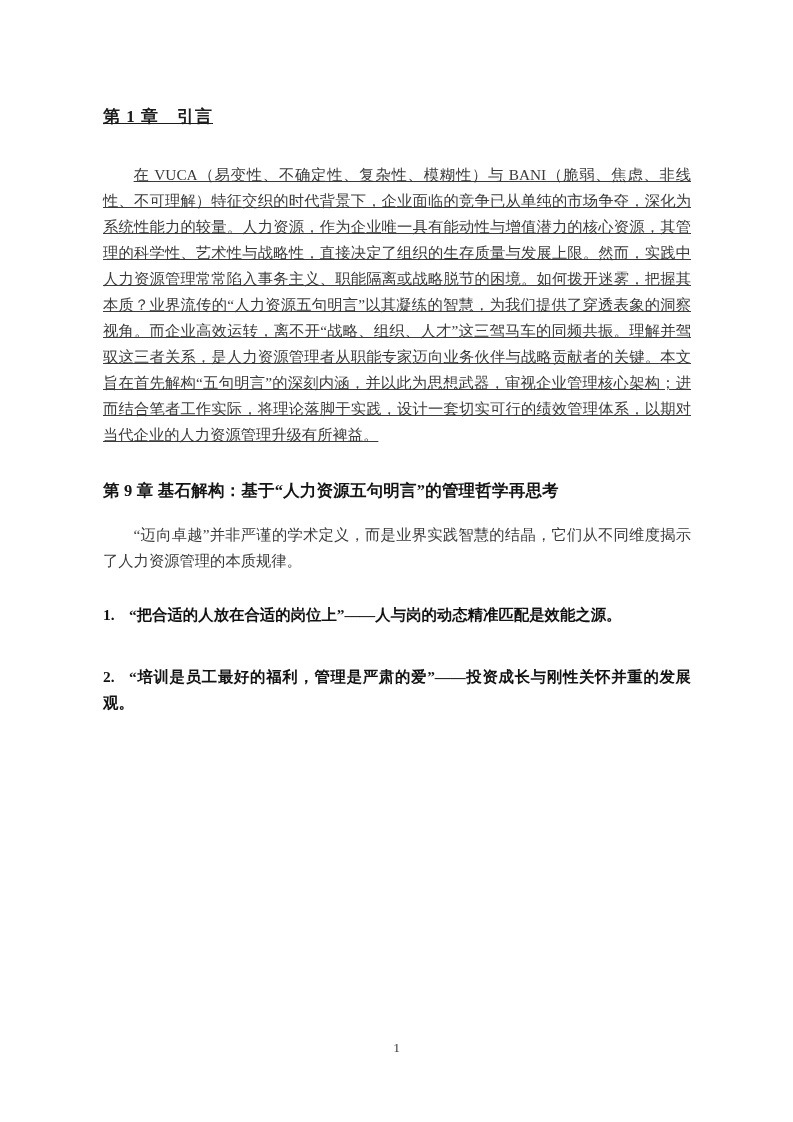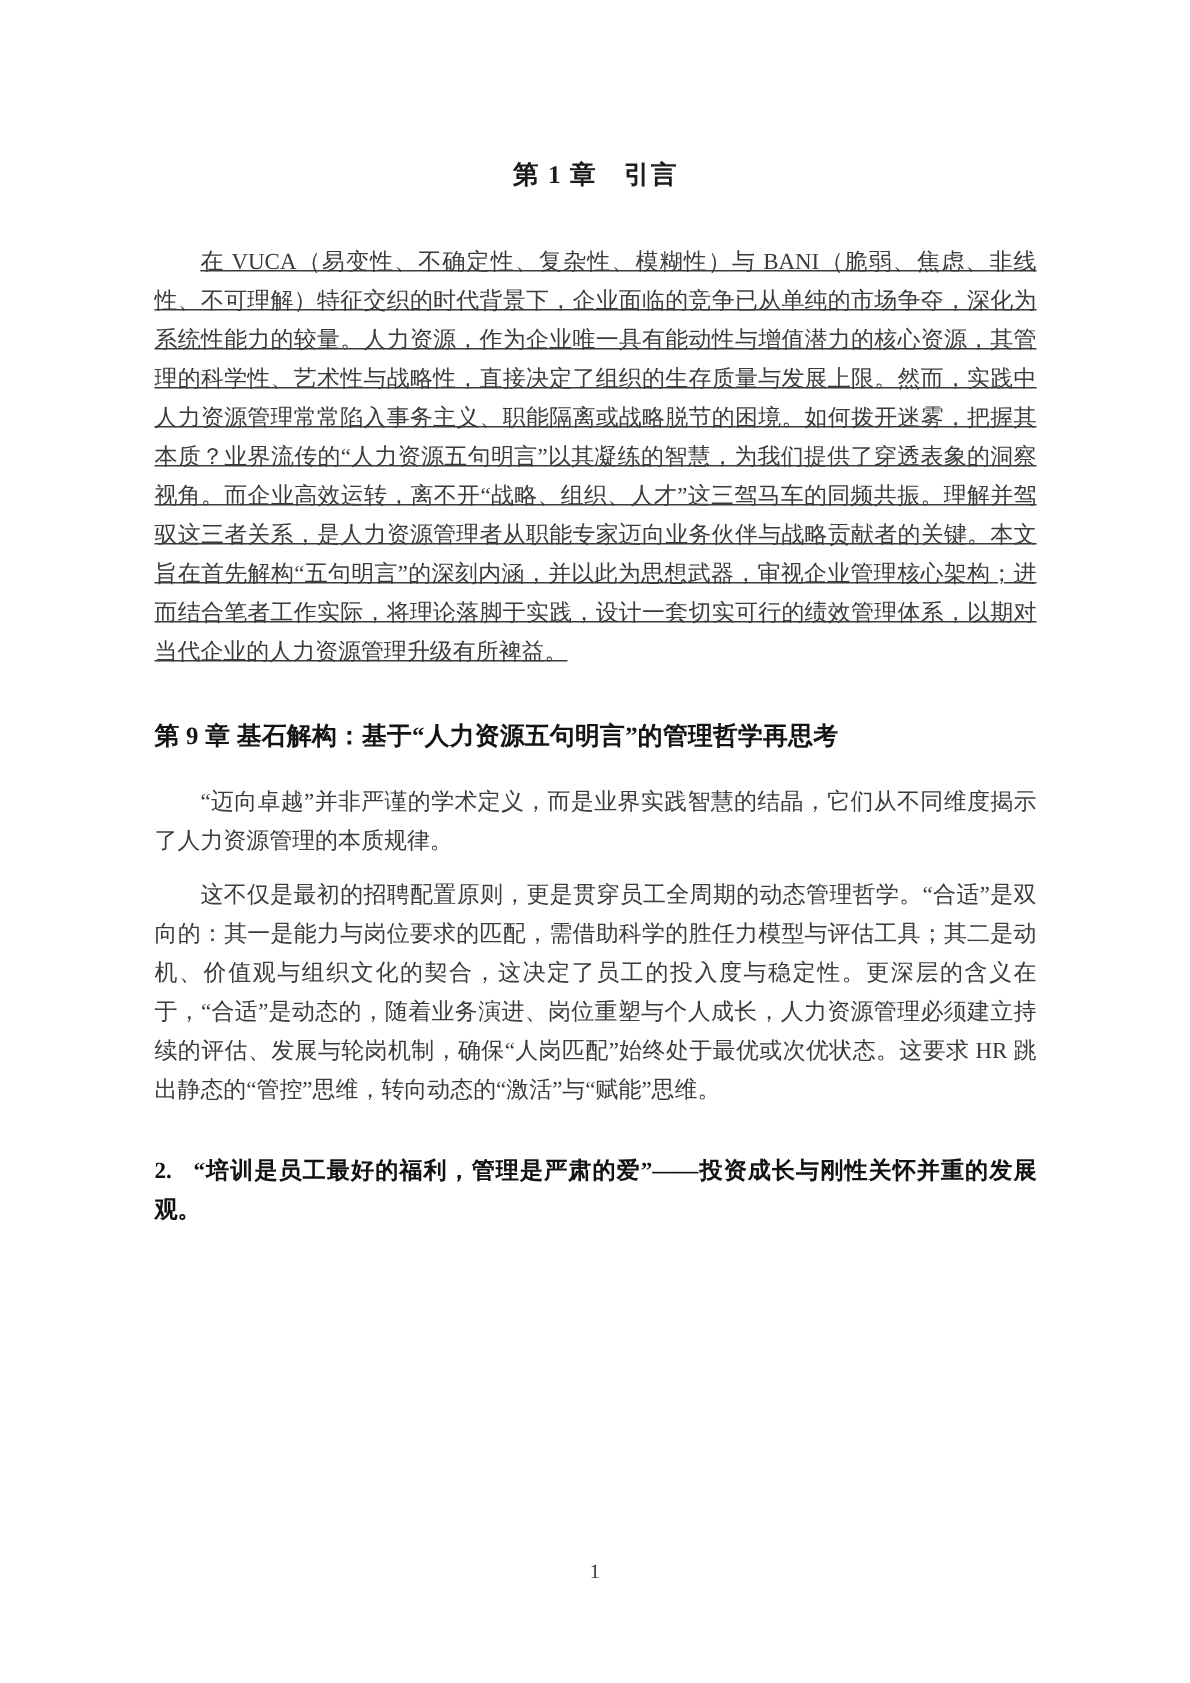--- a/index.html
+++ b/index.html
@@ -27,24 +27,25 @@
     width: 588px;
   }
 
   
   .chapter-title {
     font-family: "Liberation Serif", "DejaVu Serif", serif;
     font-weight: bold;
     font-size: 17px;
     line-height: 26px;
     color: #1c1c1c;
-    text-align: center;
+    text-align: left;
     letter-spacing: 1px;
     margin: 0 0 32px 0;
     white-space: pre;
+    text-decoration: underline;
   }
 
   
   .para {
     font-size: 15.3px;
     line-height: 26px;
     text-align: justify;
     text-justify: inter-ideograph;
     text-indent: 2em;
     margin: 0;
@@ -105,22 +106,22 @@
     <h1 class="chapter-title">第 1 章　引言</h1>
 
     <p class="para gap-after-para">在 VUCA（易变性、不确定性、复杂性、模糊性）与 BANI（脆弱、焦虑、非线性、不可理解）特征交织的时代背景下，企业面临的竞争已从单纯的市场争夺，深化为系统性能力的较量。人力资源，作为企业唯一具有能动性与增值潜力的核心资源，其管理的科学性、艺术性与战略性，直接决定了组织的生存质量与发展上限。然而，实践中人力资源管理常常陷入事务主义、职能隔离或战略脱节的困境。如何拨开迷雾，把握其本质？业界流传的“人力资源五句明言”以其凝练的智慧，为我们提供了穿透表象的洞察视角。而企业高效运转，离不开“战略、组织、人才”这三驾马车的同频共振。理解并驾驭这三者关系，是人力资源管理者从职能专家迈向业务伙伴与战略贡献者的关键。本文旨在首先解构“五句明言”的深刻内涵，并以此为思想武器，审视企业管理核心架构；进而结合笔者工作实际，将理论落脚于实践，设计一套切实可行的绩效管理体系，以期对当代企业的人力资源管理升级有所裨益。</p>
 
     <h2 class="section-heading">第 9 章  基石解构：基于“人力资源五句明言”的管理哲学再思考</h2>
 
     <p class="para">“迈向卓越”并非严谨的学术定义，而是业界实践智慧的结晶，它们从不同维度揭示了人力资源管理的本质规律。</p>
 
     <div class="spacer-sm"></div>
 
+    <h3 class="num-heading"><span class="num">1.</span><span>“把合适的人放在合适的岗位上”——人与岗的动态精准匹配是效能之源。</span></h3>
 
-    <p class="para">这不仅是最初的招聘配置原则，更是贯穿员工全周期的动态管理哲学。“合适”是双向的：其一是能力与岗位要求的匹配，需借助科学的胜任力模型与评估工具；其二是动机、价值观与组织文化的契合，这决定了员工的投入度与稳定性。更深层的含义在于，“合适”是动态的，随着业务演进、岗位重塑与个人成长，人力资源管理必须建立持续的评估、发展与轮岗机制，确保“人岗匹配”始终处于最优或次优状态。这要求 HR 跳出静态的“管控”思维，转向动态的“激活”与“赋能”思维。</p>
 
     <div class="spacer-sm"></div>
 
     <h3 class="num-heading"><span class="num">2.</span><span>“培训是员工最好的福利，管理是严肃的爱”——投资成长与刚性关怀并重的发展观。</span></h3>
 
 
   </div>
 
   <div class="page-number">1</div>
 

